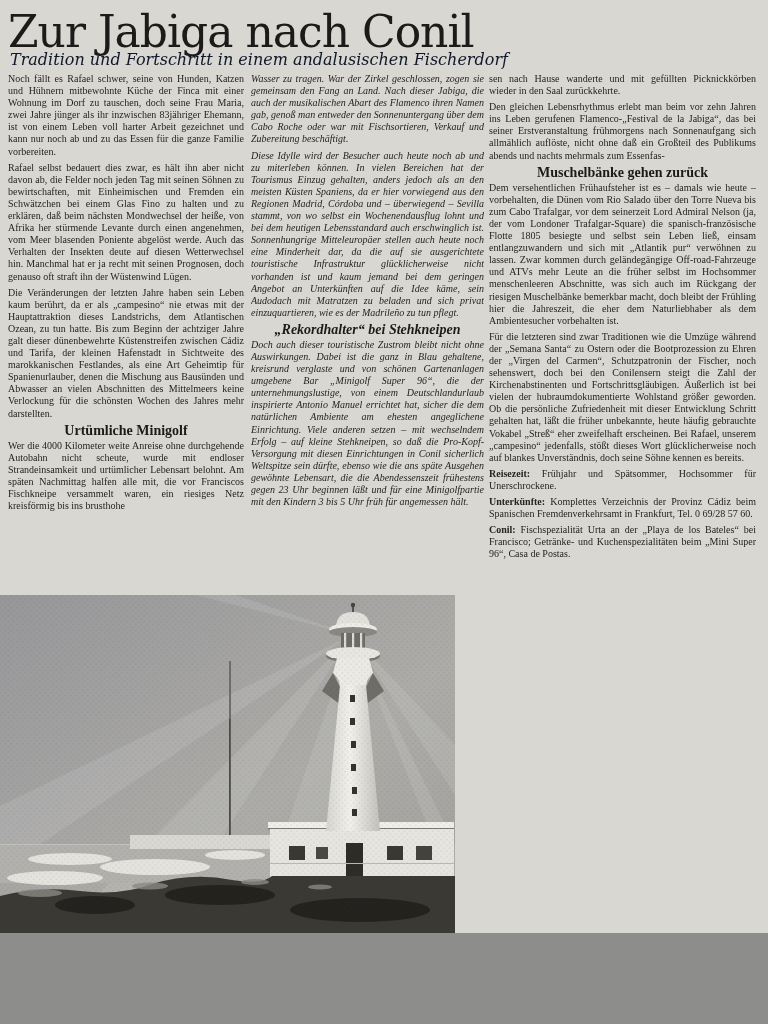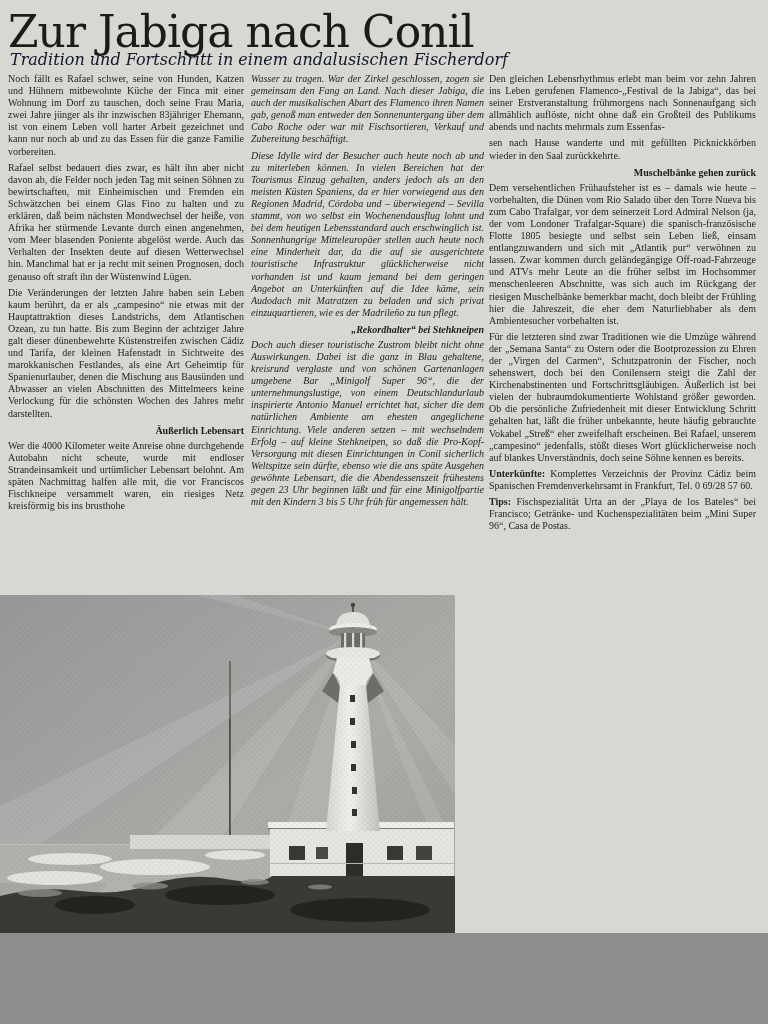--- a/index.html
+++ b/index.html
@@ -5,60 +5,61 @@
   html,body{margin:0;padding:0;}
   body{width:768px;height:1024px;overflow:hidden;background:#8e8e8c;font-family:"Liberation Serif",serif;}
   .scan{position:relative;width:768px;height:1024px;}
   .page{position:absolute;left:0;top:0;width:768px;height:933px;background:#d8d7d2;}
   .masthead-title{position:absolute;left:8px;top:8px;margin:0;font-family:"DejaVu Serif",serif;
       font-weight:400;font-size:44px;line-height:48px;letter-spacing:-1px;color:#1c1b19;white-space:nowrap;}
   .masthead-sub{position:absolute;left:10px;top:50px;margin:0;font-family:"DejaVu Serif",serif;
       font-style:italic;font-weight:400;font-size:16px;color:#0f172a;white-space:nowrap;}
   .col{position:absolute;top:73px;overflow:hidden;color:#262420;}
   .col p{margin:0 0 4px 0;font-size:10px;line-height:12.1px;text-align:justify;hyphens:auto;-webkit-hyphens:auto;}
-  .col h3{margin:3px 0 3px 0;font-size:10px;line-height:13px;text-align:right;color:#1d1b18;}
+  .col h3{margin:3px 0 3px 0;font-size:14px;line-height:13px;text-align:center;color:#1d1b18;}
   .col .lead{font-weight:bold;}
   .col1{left:8px;width:236px;height:518px;}
   .col2{left:251px;width:233px;height:518px;font-style:italic;}
   .col3{left:489px;width:267px;height:858px;}
   .photo{position:absolute;left:0;top:595px;width:455px;height:338px;overflow:hidden;z-index:5;}
   .scanner-band{position:absolute;left:0;top:933px;width:768px;height:91px;background:#8d8d8b;}
 </style>
 </head>
 <body>
 
 <div class="scan">
   <div class="page">
 
     <h1 class="masthead-title">Zur Jabiga nach Conil</h1>
     <p class="masthead-sub">Tradition und Fortschritt in einem andalusischen Fischerdorf</p>
 
     <div class="col col1">
       <p>Noch fällt es Rafael schwer, seine von Hunden, Katzen und Hühnern mitbewohnte Küche der Finca mit einer Wohnung im Dorf zu tauschen, doch seine Frau Maria, zwei Jahre jünger als ihr inzwischen 83jähriger Ehemann, ist von einem Leben voll harter Arbeit gezeichnet und kann nur noch ab und zu das Essen für die ganze Familie vorbereiten.</p>
       <p>Rafael selbst bedauert dies zwar, es hält ihn aber nicht davon ab, die Felder noch jeden Tag mit seinen Söhnen zu bewirtschaften, mit Einheimischen und Fremden ein Schwätzchen bei einem Glas Fino zu halten und zu erklären, daß beim nächsten Mondwechsel der heiße, von Afrika her stürmende Levante durch einen angenehmen, vom Meer blasenden Poniente abgelöst werde. Auch das Verhalten der Insekten deute auf diesen Wetterwechsel hin. Manchmal hat er ja recht mit seinen Prognosen, doch genauso oft straft ihn der Wüstenwind Lügen.</p>
       <p>Die Veränderungen der letzten Jahre haben sein Leben kaum berührt, da er als „campesino“ nie etwas mit der Hauptattraktion dieses Landstrichs, dem Atlantischen Ozean, zu tun hatte. Bis zum Beginn der achtziger Jahre galt dieser dünenbewehrte Küstenstreifen zwischen Cádiz und Tarifa, der kleinen Hafenstadt in Sichtweite des marokkanischen Festlandes, als eine Art Geheimtip für Spanienurlauber, denen die Mischung aus Bausünden und Abwasser an vielen Abschnitten des Mittelmeers keine Verlockung für die schönsten Wochen des Jahres mehr darstellten.</p>
-      <h3>Äußerlich Lebensart</h3>
+      <h3>Urtümliche Minigolf</h3>
       <p>Wer die 4000 Kilometer weite Anreise ohne durchgehende Autobahn nicht scheute, wurde mit endloser Strandeinsamkeit und urtümlicher Lebensart belohnt. Am späten Nachmittag halfen alle mit, die vor Franciscos Fischkneipe versammelt waren, ein riesiges Netz kreisförmig bis ins brusthohe</p>
     </div>
 
     <div class="col col2">
       <p>Wasser zu tragen. War der Zirkel geschlossen, zogen sie gemeinsam den Fang an Land. Nach dieser Jabiga, die auch der musikalischen Abart des Flamenco ihren Namen gab, genoß man entweder den Sonnenuntergang über dem Cabo Roche oder war mit Fischsortieren, Verkauf und Zubereitung beschäftigt.</p>
       <p>Diese Idylle wird der Besucher auch heute noch ab und zu miterleben können. In vielen Bereichen hat der Tourismus Einzug gehalten, anders jedoch als an den meisten Küsten Spaniens, da er hier vorwiegend aus den Regionen Madrid, Córdoba und – überwiegend – Sevilla stammt, von wo selbst ein Wochenendausflug lohnt und bei dem heutigen Lebensstandard auch erschwinglich ist. Sonnenhungrige Mitteleuropäer stellen auch heute noch eine Minderheit dar, da die auf sie ausgerichtete touristische Infrastruktur glücklicherweise nicht vorhanden ist und kaum jemand bei dem geringen Angebot an Unterkünften auf die Idee käme, sein Audodach mit Matratzen zu beladen und sich privat einzuquartieren, wie es der Madrileño zu tun pflegt.</p>
       <h3>„Rekordhalter“ bei Stehkneipen</h3>
       <p>Doch auch dieser touristische Zustrom bleibt nicht ohne Auswirkungen. Dabei ist die ganz in Blau gehaltene, kreisrund verglaste und von schönen Gartenanlagen umgebene Bar „Minigolf Super 96“, die der unternehmungslustige, von einem Deutschlandurlaub inspirierte Antonio Manuel errichtet hat, sicher die dem natürlichen Ambiente am ehesten angeglichene Einrichtung. Viele anderen setzen – mit wechselndem Erfolg – auf kleine Stehkneipen, so daß die Pro-Kopf-Versorgung mit diesen Einrichtungen in Conil sicherlich Weltspitze sein dürfte, ebenso wie die ans späte Ausgehen gewöhnte Lebensart, die die Abendessenszeit frühestens gegen 23 Uhr beginnen läßt und für eine Minigolfpartie mit den Kindern 3 bis 5 Uhr früh für angemessen hält.</p>
     </div>
 
     <div class="col col3">
+      <p>sen nach Hause wanderte und mit gefüllten Picknickkörben wieder in den Saal zurückkehrte.</p>
       <p>Den gleichen Lebensrhythmus erlebt man beim vor zehn Jahren ins Leben gerufenen Flamenco-„Festival de la Jabiga“, das bei seiner Erstveranstaltung frühmorgens nach Sonnenaufgang sich allmählich auflöste, nicht ohne daß ein Großteil des Publikums abends und nachts mehrmals zum Essenfas-</p>
-      <p>sen nach Hause wanderte und mit gefüllten Picknickkörben wieder in den Saal zurückkehrte.</p>
       <h3>Muschelbänke gehen zurück</h3>
       <p>Dem versehentlichen Frühaufsteher ist es – damals wie heute – vorbehalten, die Dünen vom Rio Salado über den Torre Nueva bis zum Cabo Trafalgar, vor dem seinerzeit Lord Admiral Nelson (ja, der vom Londoner Trafalgar-Square) die spanisch-französische Flotte 1805 besiegte und selbst sein Leben ließ, einsam entlangzuwandern und sich mit „Atlantik pur“ verwöhnen zu lassen. Zwar kommen durch geländegängige Off-road-Fahrzeuge und ATVs mehr Leute an die früher selbst im Hochsommer menschenleeren Abschnitte, was sich auch im Rückgang der riesigen Muschelbänke bemerkbar macht, doch bleibt der Frühling hier die Jahreszeit, die eher dem Naturliebhaber als dem Ambientesucher vorbehalten ist.</p>
       <p>Für die letzteren sind zwar Traditionen wie die Umzüge während der „Semana Santa“ zu Ostern oder die Bootprozession zu Ehren der „Virgen del Carmen“, Schutzpatronin der Fischer, noch sehenswert, doch bei den Conilensern steigt die Zahl der Kirchenabstinenten und Fortschrittsgläubigen. Äußerlich ist bei vielen der hubraumdokumentierte Wohlstand größer geworden. Ob die persönliche Zufriedenheit mit dieser Entwicklung Schritt gehalten hat, läßt die früher unbekannte, heute häufig gebrauchte Vokabel „Streß“ eher zweifelhaft erscheinen. Bei Rafael, unserem „campesino“ jedenfalls, stößt dieses Wort glücklicherweise noch auf blankes Unverständnis, doch seine Söhne kennen es bereits.</p>
+      <p><b class="lead">Reisezeit:</b><span> Frühjahr und Spätsommer, Hochsommer für Unerschrockene.</span></p>
       <p><b class="lead">Unterkünfte:</b><span> Komplettes Verzeichnis der Provinz Cádiz beim Spanischen Fremdenverkehrsamt in Frankfurt, Tel. 0 69/28 57 60.</span></p>
-      <p><b class="lead">Tips:</b><span> Fischspezialität Urta an der „Playa de los Bateles“ bei Francisco; Getränke- und Kuchenspezialitäten beim „Mini Super 96“, Casa de Postas.</span></p>
+      <p><b class="lead">Conil:</b><span> Fischspezialität Urta an der „Playa de los Bateles“ bei Francisco; Getränke- und Kuchenspezialitäten beim „Mini Super 96“, Casa de Postas.</span></p>
     </div>
 
     <div class="photo">
       <svg width="455" height="338" viewBox="0 0 455 338" xmlns="http://www.w3.org/2000/svg">
         <defs>
           <linearGradient id="skyg" x1="0" y1="0" x2="1" y2="1">
             <stop offset="0" stop-color="#97979a"></stop>
             <stop offset="0.6" stop-color="#adaca8"></stop>
             <stop offset="1" stop-color="#a09f9b"></stop>
           </linearGradient>

